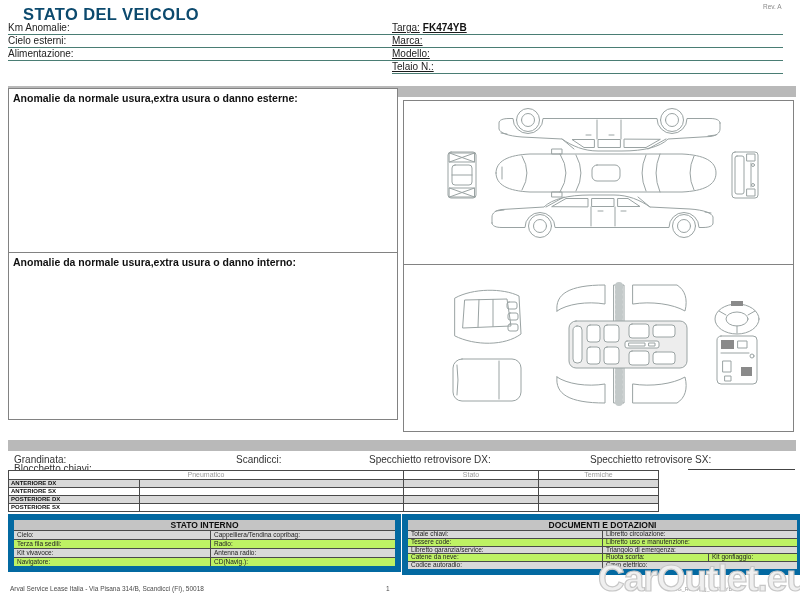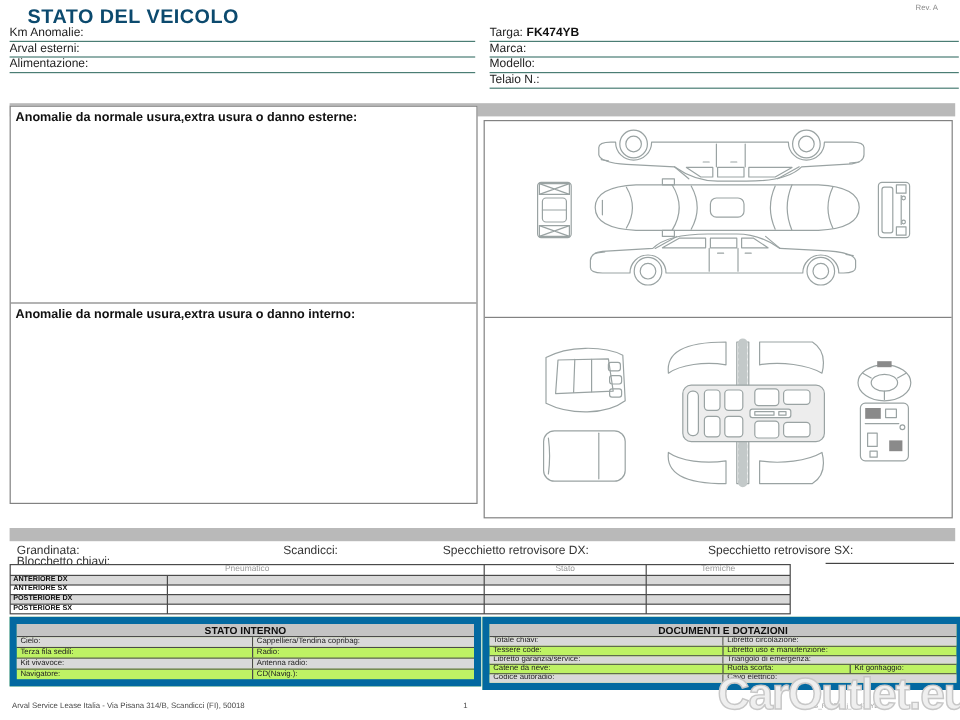--- a/index.html
+++ b/index.html
@@ -8,21 +8,21 @@
   .title{position:absolute;left:23px;top:5px;font-size:16.5px;font-weight:bold;
          color:#0c4a6e;letter-spacing:0.4px;}
   .rev{position:absolute;left:763px;top:3px;font-size:6.5px;color:#8a8a8a;}
 
   
   .frow{position:absolute;height:12px;border-bottom:1px solid #4a7d74;font-size:10px;
         line-height:12px;white-space:nowrap;overflow:hidden;}
   .frow .flabel{color:#222;}
   .frow .fvalue{font-weight:bold;color:#111;margin-left:3px;}
   .fl{left:8px;width:388px;}
-  .fr{left:408px;width:391px;}
+  .fr{left:392px;width:391px;text-decoration:underline;}
 
   .graybar{position:absolute;left:8px;width:788px;height:11px;background:#b9b9b9;}
 
   .box{position:absolute;border:1px solid #828282;background:#fff;}
   .cell{position:relative;width:100%;}
   .cell.top{height:163px;border-bottom:1px solid #828282;}
   .cell.bot{height:165px;}
   .boxlabel{position:absolute;left:4px;top:3px;font-size:10.5px;font-weight:bold;color:#111;}
 
   svg{display:block;}
@@ -71,21 +71,21 @@
 
 <div class="page">
 
   <div class="title">STATO DEL VEICOLO</div>
   <div class="rev">Rev. A</div>
 
   <div class="frow fl" style="top:22px">
     <span class="flabel">Km Anomalie:</span><span class="fvalue"></span>
   </div>
   <div class="frow fl" style="top:35px">
-    <span class="flabel">Arval esterni:</span><span class="fvalue"></span>
+    <span class="flabel">Cielo esterni:</span><span class="fvalue"></span>
   </div>
   <div class="frow fl" style="top:48px">
     <span class="flabel">Alimentazione:</span><span class="fvalue"></span>
   </div>
 
   <div class="frow fr" style="top:22px">
     <span class="flabel">Targa:</span><span class="fvalue">FK474YB</span>
   </div>
   <div class="frow fr" style="top:35px">
     <span class="flabel">Marca:</span><span class="fvalue"></span>

